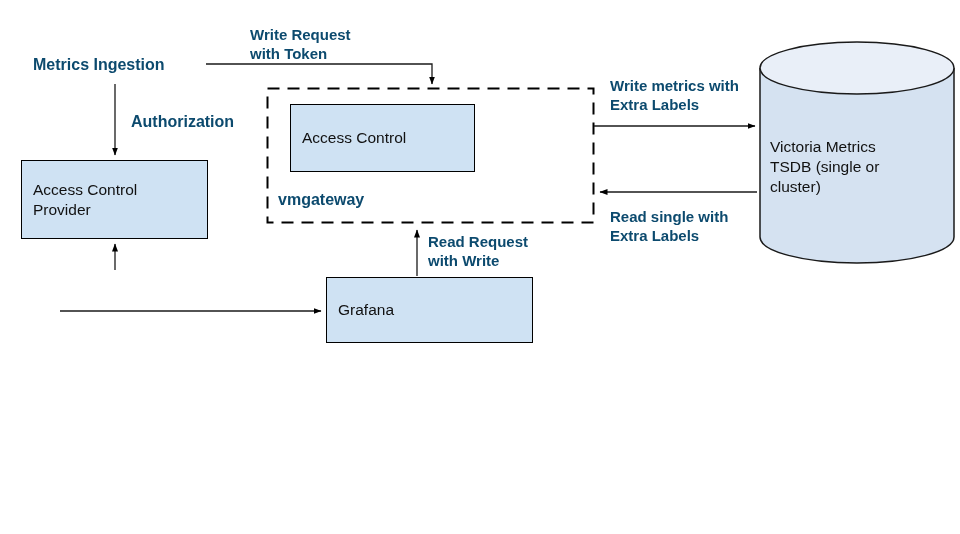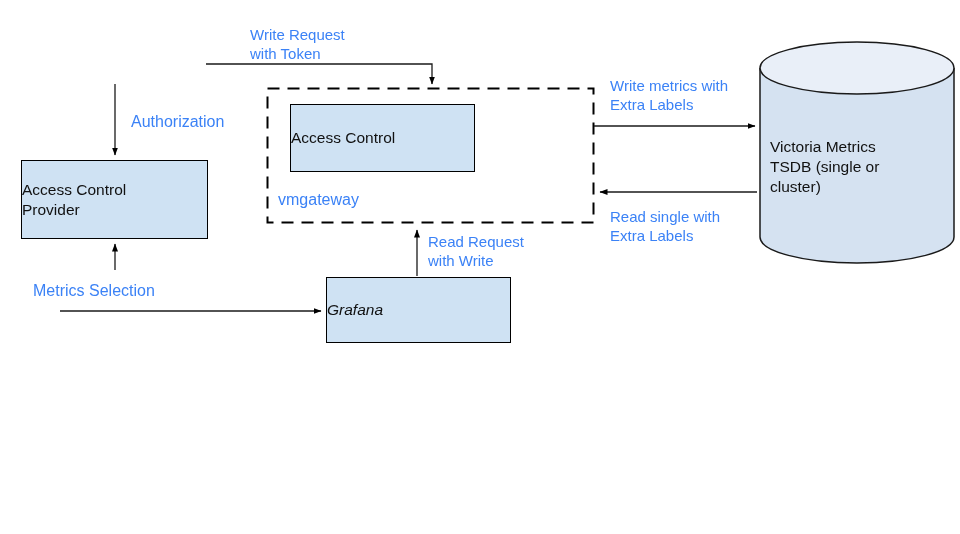--- a/index.html
+++ b/index.html
@@ -15,30 +15,32 @@
   .layer-svg {
     position: absolute;
     left: 0; top: 0;
     width: 960px; height: 534px;
   }
   .lbl {
     position: absolute;
     white-space: pre-line;
     font-size: 15px;
     line-height: 19px;
-    color: #3b82f6;
+    color: #0c4a6e;
+    font-weight: bold;
   }
   .lbl.big { font-size: 16px; line-height: 20px; }
   .node {
     position: absolute;
     background: #cfe2f3;
     border: 1.5px solid #000000;
     box-sizing: border-box;
     display: flex;
     align-items: center;
+    padding-left: 11px;
     font-size: 15.5px;
     line-height: 20px;
     white-space: pre-line;
   }
   .group {
     position: absolute;
     left: 267px; top: 88px;
     width: 326px; height: 135px;
   }
   .tsdb-label {
@@ -77,27 +79,27 @@
 
     <line x1="417" y1="276" x2="417" y2="230" stroke="#1a1a1a" stroke-width="1.3" marker-end="url(#arrow)"></line>
 
     <line x1="60" y1="311" x2="321" y2="311" stroke="#1a1a1a" stroke-width="1.3" marker-end="url(#arrow)"></line>
 
     <line x1="594" y1="126" x2="755" y2="126" stroke="#1a1a1a" stroke-width="1.3" marker-end="url(#arrow)"></line>
 
     <line x1="757" y1="192" x2="600" y2="192" stroke="#1a1a1a" stroke-width="1.3" marker-end="url(#arrow)"></line>
   </svg>
 
+  <div class="lbl big" style="left:33px; top:55px;">Metrics Ingestion</div>
 
   <div class="lbl" style="left:250px; top:25px;">Write Request
 with Token</div>
 
   <div class="lbl big" style="left:131px; top:112px;">Authorization</div>
 
-  <div class="lbl big" style="left:33px; top:281px;">Metrics Selection</div>
 
 
   <div class="lbl" style="left:428px; top:232px;">Read Request
 with Write</div>
 
   <div class="lbl" style="left:610px; top:76px;">Write metrics with
 Extra Labels</div>
 
   <div class="lbl" style="left:610px; top:207px;">Read single with
 Extra Labels</div>
@@ -107,21 +109,21 @@
 Provider</span>
   </div>
 
   <div class="group">
     <div class="node" style="left:23px; top:16px; width:185px; height:68px;">
       <span>Access Control</span>
     </div>
     <div class="lbl big" style="left:11px; top:102px;">vmgateway</div>
   </div>
 
-  <div class="node" style="left:326px; top:277px; width:185px; height:66px;font-style:italic;">
+  <div class="node" style="left:326px; top:277px; width:207px; height:66px;">
     <span>Grafana</span>
   </div>
 
   <div class="tsdb-label">Victoria Metrics
 TSDB (single or
 cluster)</div>
 
 </div>
 
 </body></html>

